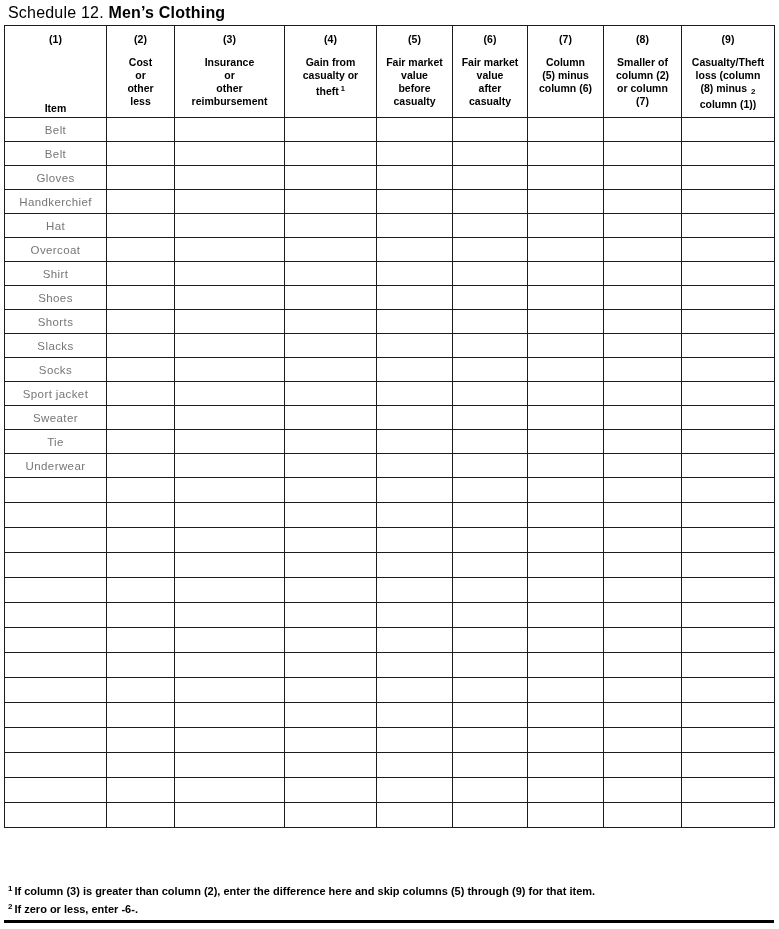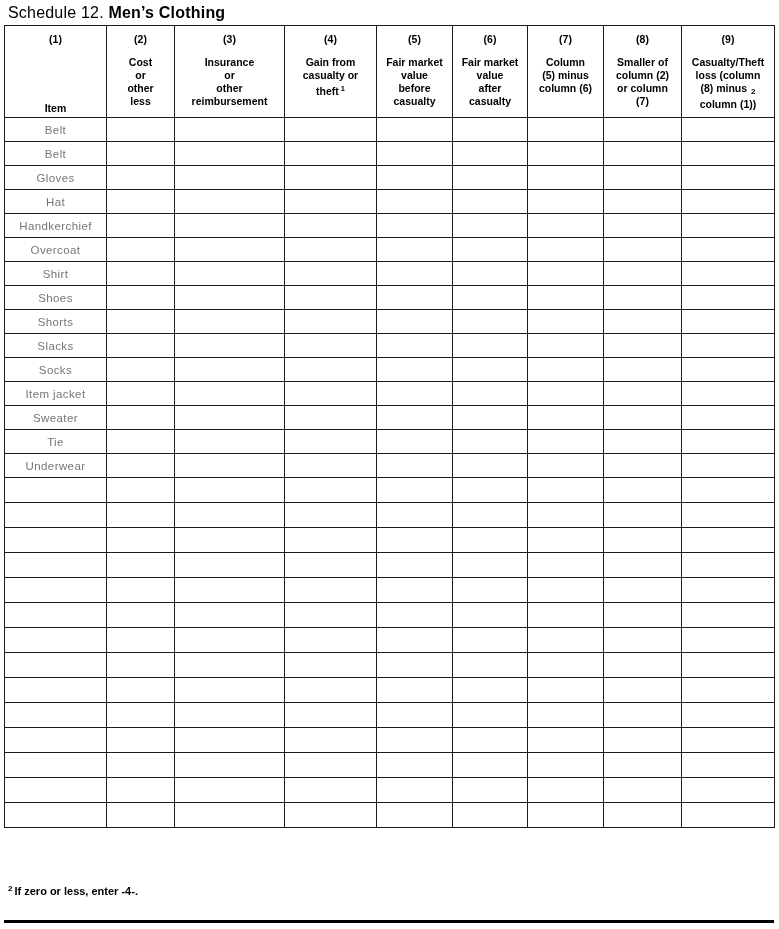--- a/index.html
+++ b/index.html
@@ -249,42 +249,42 @@
           <td></td>
           <td></td>
           <td></td>
           <td></td>
           <td></td>
           <td></td>
           <td></td>
           <td></td>
         </tr>
         <tr class="row-item">
+          <td class="item-cell">Handkerchief</td>
+          <td></td>
+          <td></td>
+          <td></td>
+          <td></td>
+          <td></td>
+          <td></td>
+          <td></td>
+          <td></td>
+        </tr>
+        <tr class="row-item">
           <td class="item-cell">Hat</td>
           <td></td>
           <td></td>
           <td></td>
           <td></td>
           <td></td>
           <td></td>
           <td></td>
           <td></td>
         </tr>
         <tr class="row-item">
-          <td class="item-cell">Handkerchief</td>
-          <td></td>
-          <td></td>
-          <td></td>
-          <td></td>
-          <td></td>
-          <td></td>
-          <td></td>
-          <td></td>
-        </tr>
-        <tr class="row-item">
           <td class="item-cell">Overcoat</td>
           <td></td>
           <td></td>
           <td></td>
           <td></td>
           <td></td>
           <td></td>
           <td></td>
           <td></td>
         </tr>
@@ -337,21 +337,21 @@
           <td></td>
           <td></td>
           <td></td>
           <td></td>
           <td></td>
           <td></td>
           <td></td>
           <td></td>
         </tr>
         <tr class="row-item">
-          <td class="item-cell">Item jacket</td>
+          <td class="item-cell">Sport jacket</td>
           <td></td>
           <td></td>
           <td></td>
           <td></td>
           <td></td>
           <td></td>
           <td></td>
           <td></td>
         </tr>
         <tr class="row-item">
@@ -539,19 +539,22 @@
           <td></td>
           <td></td>
           <td></td>
           <td></td>
         </tr>
       </tbody>
   </table>
 
   <div class="footnotes">
     <div>
-      <span class="fn-mark">2</span><span>If zero or less, enter -4-.</span>
+      <span class="fn-mark">1</span><span>If column (3) is greater than column (2), enter the difference here and skip columns (5) through (9) for that item.</span>
+    </div>
+    <div>
+      <span class="fn-mark">2</span><span>If zero or less, enter -6-.</span>
     </div>
   </div>
 
   <div class="bottom-rule"></div>
 
 </div>
 
 </body></html>

